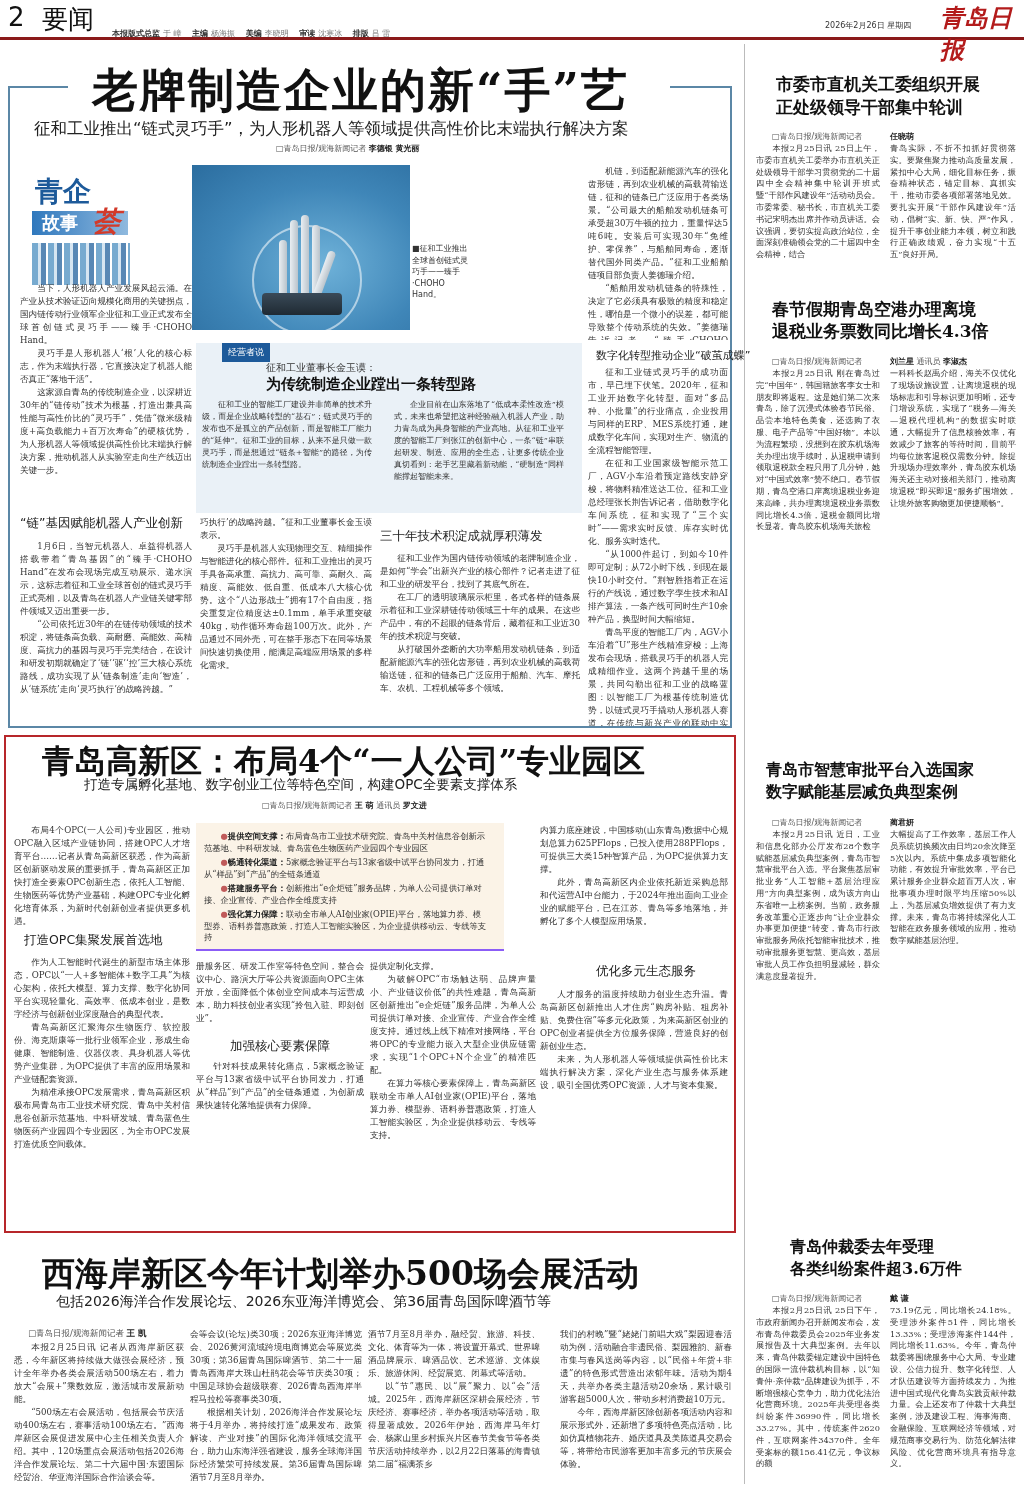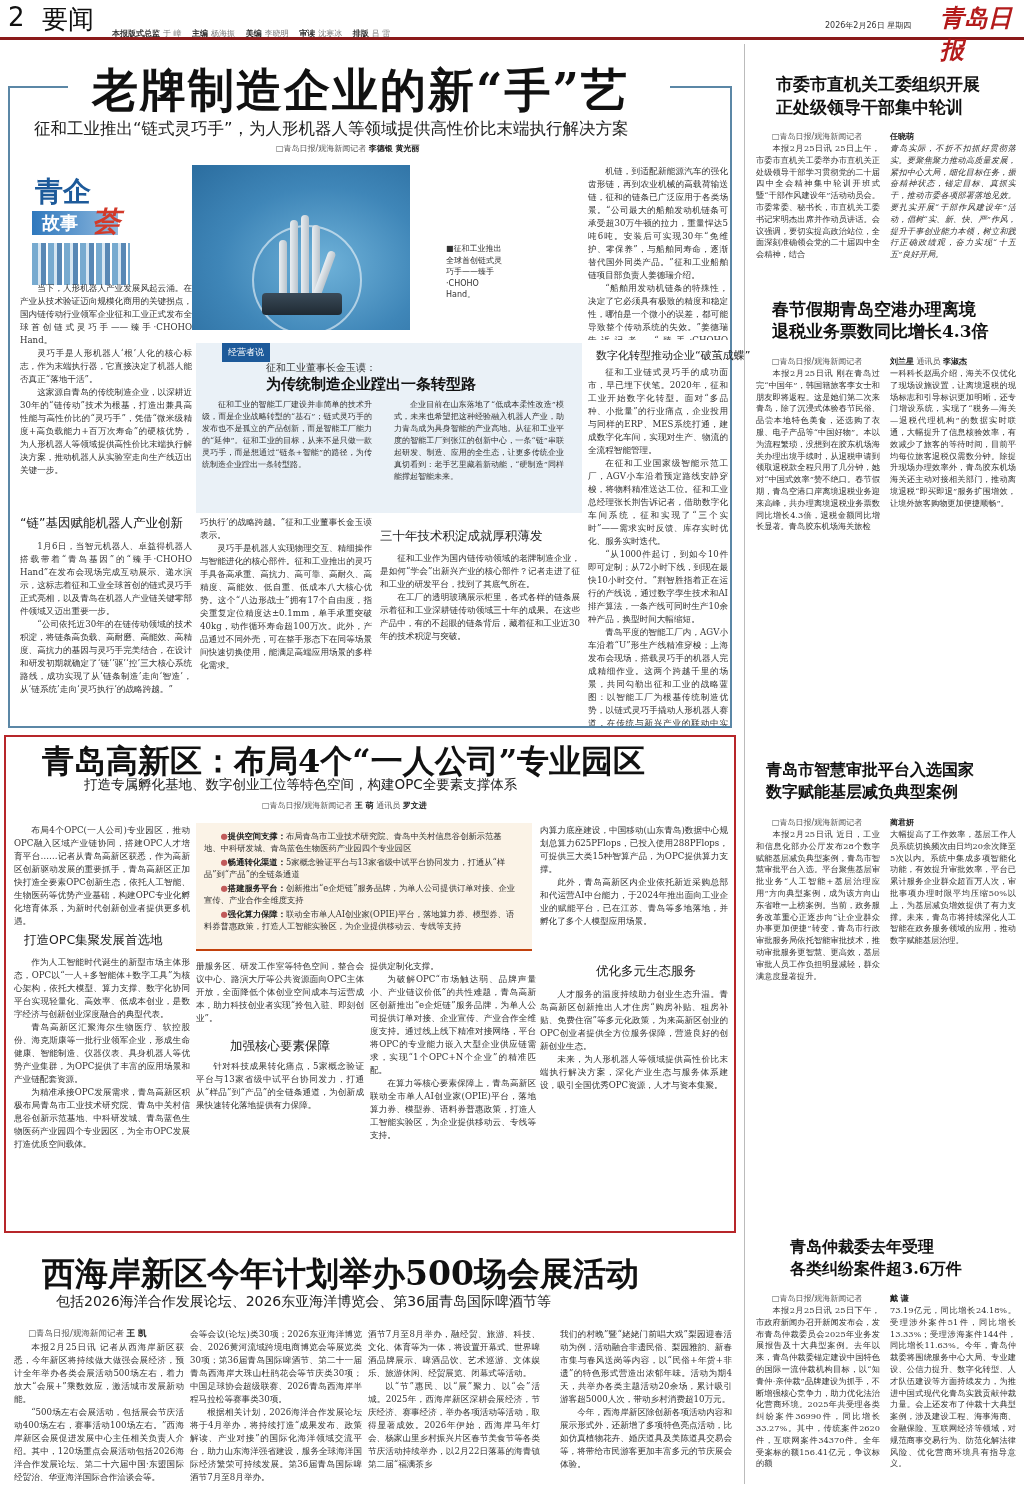--- a/index.html
+++ b/index.html
@@ -23,40 +23,40 @@
   .sub { position: absolute; font-family: "DejaVu Sans", sans-serif; color: #222; white-space: nowrap; }
   .byline { position: absolute; font-family: "DejaVu Sans", sans-serif; font-size: 8px; color: #555; white-space: nowrap; }
   .byline b { color: #222; }
 
   .col { position: absolute; font-size: 8.6px; line-height: 13px; color: #333; text-align: justify; overflow: hidden; }
   .col p { text-indent: 2em; }
   .sechead { position: absolute; font-family: "DejaVu Sans", sans-serif; font-size: 12.5px; color: #222; white-space: nowrap; }
 
   .badge { position: absolute; left: 30px; top: 165px; width: 100px; height: 135px; background: #fff; }
   .badge .qy { position: absolute; left: 5px; top: 8px; font-family: "DejaVu Serif", serif; font-size: 28px; font-weight: 900; color: #1d5a9a; }
-  .badge .gs { position: absolute; left: 2px; top: 46px; width: 86px; height: 24px; background: linear-gradient(90deg,#2f78bd,#8fb9de); color: #fff; font-size: 18px; font-weight: 700; padding-left: 10px; line-height: 24px; }
+  .badge .gs { position: absolute; left: 2px; top: 46px; width: 96px; height: 24px; background: linear-gradient(90deg,#2f78bd,#8fb9de); color: #fff; font-size: 18px; font-weight: 700; padding-left: 10px; line-height: 24px; }
   .badge .hui { position: absolute; left: 62px; top: 38px; font-size: 28px; color: #d23a2a; font-weight: 900; font-style: italic; }
   .badge .city { position: absolute; left: 2px; top: 78px; width: 98px; height: 42px; background: repeating-linear-gradient(90deg,#5f9bc7 0 6px,#cfe1ef 6px 9px,#3b73a8 9px 14px,#fff 14px 16px); opacity: .85; }
 
   .photo { position: absolute; left: 192px; top: 165px; width: 218px; height: 165px; background: radial-gradient(ellipse at 60% 60%, #6fb2d9 0%, #3f86b8 55%, #2b6d9f 100%); overflow: hidden; }
   .photo .hand { position: absolute; left: 85px; top: 40px; width: 50px; height: 90px; }
   .photo .hand i { position: absolute; bottom: 0; width: 8px; background: linear-gradient(90deg,#e9eef2,#b9c3cb); border-radius: 4px 4px 0 0; }
   .photo .ring { position: absolute; left: 60px; top: 60px; width: 110px; height: 110px; border: 2px solid rgba(255,255,255,.55); border-radius: 50%; }
   .photo .base { position: absolute; left: 70px; top: 128px; width: 80px; height: 22px; background: linear-gradient(#3a4a58,#1f2a33); border-radius: 4px; }
-  .caption { position: absolute; left: 412px; top: 243px; width: 62px; font-family: "DejaVu Sans", sans-serif; font-size: 8px; line-height: 11.5px; color: #333; margin-left: 34px; }
+  .caption { position: absolute; left: 412px; top: 243px; width: 62px; font-family: "DejaVu Sans", sans-serif; font-size: 8px; line-height: 11.5px; color: #333; }
 
   .sidebox { position: absolute; left: 196px; top: 343px; width: 386px; height: 170px; background: #eaf1f7; }
   .sidebox .tag { position: absolute; left: 26px; top: 0; background: #1d5a9a; color: #fff; font-family: "DejaVu Sans", sans-serif; font-size: 9px; padding: 3px 6px; }
   .sidebox .st1 { position: absolute; left: 70px; top: 18px; font-family: "DejaVu Sans", sans-serif; font-size: 10px; color: #333; }
   .sidebox .st2 { position: absolute; left: 70px; top: 32px; font-family: "DejaVu Serif", serif; font-weight: 900; font-size: 15px; color: #111; }
   .sidebox .sc { position: absolute; top: 56px; width: 170px; font-size: 8px; line-height: 12px; color: #333; text-align: justify; }
   .sidebox .sc p { text-indent: 2em; }
 
   .frame-red { position: absolute; left: 4px; top: 735px; width: 732px; height: 498px; border: 2px solid #b7262a; }
-  .factbox { position: absolute; left: 196px; top: 823px; width: 336px; height: 128px; background: #fbf3e7; border-bottom: 2px solid #c2410c; padding: 8px 16px 0 8px; }
+  .factbox { position: absolute; left: 196px; top: 823px; width: 308px; height: 128px; background: #fbf3e7; border-bottom: 2px solid #8b5cf6; padding: 8px 16px 0 8px; }
   .factbox .fi { font-size: 8.3px; line-height: 11.5px; color: #333; margin-bottom: 3px; text-indent: 2em; }
   .factbox .fi b { font-family: "DejaVu Serif", serif; font-weight: 900; color: #222; }
   .factbox .fi .dot { color: #c05a5a; }
 
   .vrule { position: absolute; width: 1px; background: #bbb; }
 </style>
 </head>
 <body>
 
 <div class="masthead">
@@ -143,20 +143,21 @@
   <p>“公司依托近30年的在链传动领域的技术积淀，将链条高负载、高耐磨、高能效、高精度、高抗力的基因与灵巧手完美结合，在设计和研发初期就确定了‘链’‘驱’‘控’三大核心系统路线，成功实现了从‘链条制造’走向‘智造’，从‘链系统’走向‘灵巧执行’的战略跨越。”</p>
 </div>
 <div class="col" style="left:200px;top:516px;width:172px;height:210px;">
   <p style="text-indent:0">巧执行’的战略跨越。”征和工业董事长金玉谟表示。</p>
   <p>灵巧手是机器人实现物理交互、精细操作与智能进化的核心部件。征和工业推出的灵巧手具备高承重、高抗力、高可靠、高耐久、高精度、高能效、低自重、低成本八大核心优势。这个“八边形战士”拥有17个自由度，指尖重复定位精度达±0.1mm，单手承重突破40kg，动作循环寿命超100万次。此外，产品通过不同外壳，可在整手形态下在同等场景间快速切换使用，能满足高端应用场景的多样化需求。</p>
 </div>
 <div class="sechead" style="left:380px;top:528px;">三十年技术积淀成就厚积薄发</div>
 <div class="col" style="left:380px;top:552px;width:200px;height:174px;">
   <p>征和工业作为国内链传动领域的老牌制造企业，是如何“学会”出新兴产业的核心部件？记者走进了征和工业的研发平台，找到了其底气所在。</p>
   <p>在工厂的透明玻璃展示柜里，各式各样的链条展示着征和工业深耕链传动领域三十年的成果。在这些产品中，有的不起眼的链条背后，藏着征和工业近30年的技术积淀与突破。</p>
+  <p>从打破国外垄断的大功率船用发动机链条，到适配新能源汽车的强化齿形链，再到农业机械的高载荷输送链，征和的链条已广泛应用于船舶、汽车、摩托车、农机、工程机械等多个领域。</p>
 </div>
 
 <div class="frame-red"></div>
 <div class="h1" style="left:42px;top:740px;font-size:32px;">青岛高新区：布局4个“一人公司”专业园区</div>
 <div class="sub" style="left:84px;top:776px;font-size:13.5px;">打造专属孵化基地、数字创业工位等特色空间，构建OPC全要素支撑体系</div>
 <div class="byline" style="left:262px;top:800px;">
   <span>□青岛日报/观海新闻记者</span>
   <b>王 萌</b>
   <span>通讯员</span>
   <b>罗文进</b>
@@ -224,21 +225,21 @@
 
 <div class="vrule" style="left:744px;top:44px;height:1440px;"></div>
 
 <div class="h1" style="left:776px;top:73px;font-size:17px;font-weight:700;">市委市直机关工委组织开展</div>
 <div class="h1" style="left:776px;top:96px;font-size:17px;font-weight:700;">正处级领导干部集中轮训</div>
 <div class="byline" style="left:772px;top:131px;"><span>□青岛日报/观海新闻记者</span></div>
 <div class="byline" style="left:890px;top:131px;"><b>任晓萌</b></div>
 <div class="col" style="left:756px;top:143px;width:124px;height:122px;font-size:8.2px;line-height:11.8px;">
     <p>本报2月25日讯  25日上午，市委市直机关工委举办市直机关正处级领导干部学习贯彻党的二十届四中全会精神集中轮训开班式暨“干部作风建设年”活动动员会。市委常委、秘书长，市直机关工委书记宋明杰出席并作动员讲话。会议强调，要切实提高政治站位，全面深刻准确领会党的二十届四中全会精神，结合</p>
   </div>
-<div class="col" style="left:890px;top:143px;width:126px;height:122px;font-size:8.2px;line-height:11.8px;font-style:italic;">
+<div class="col" style="left:890px;top:143px;width:126px;height:122px;font-size:8.2px;line-height:11.8px;">
     <p style="text-indent:0">青岛实际，不折不扣抓好贯彻落实。要聚焦聚力推动高质量发展，紧扣中心大局，细化目标任务，振奋精神状态，锚定目标、真抓实干，推动市委各项部署落地见效。要扎实开展“干部作风建设年”活动，倡树“实、新、快、严”作风，提升干事创业能力本领，树立和践行正确政绩观，奋力实现“十五五”良好开局。</p>
   </div>
 
 <div class="h1" style="left:772px;top:298px;font-size:17px;font-weight:700;">春节假期青岛空港办理离境</div>
 <div class="h1" style="left:772px;top:320px;font-size:17px;font-weight:700;">退税业务票数同比增长4.3倍</div>
 <div class="byline" style="left:772px;top:356px;"><span>□青岛日报/观海新闻记者</span></div>
 <div class="byline" style="left:890px;top:356px;">
   <b>刘兰星</b>
   <span>通讯员</span>
   <b>李淑杰</b>

